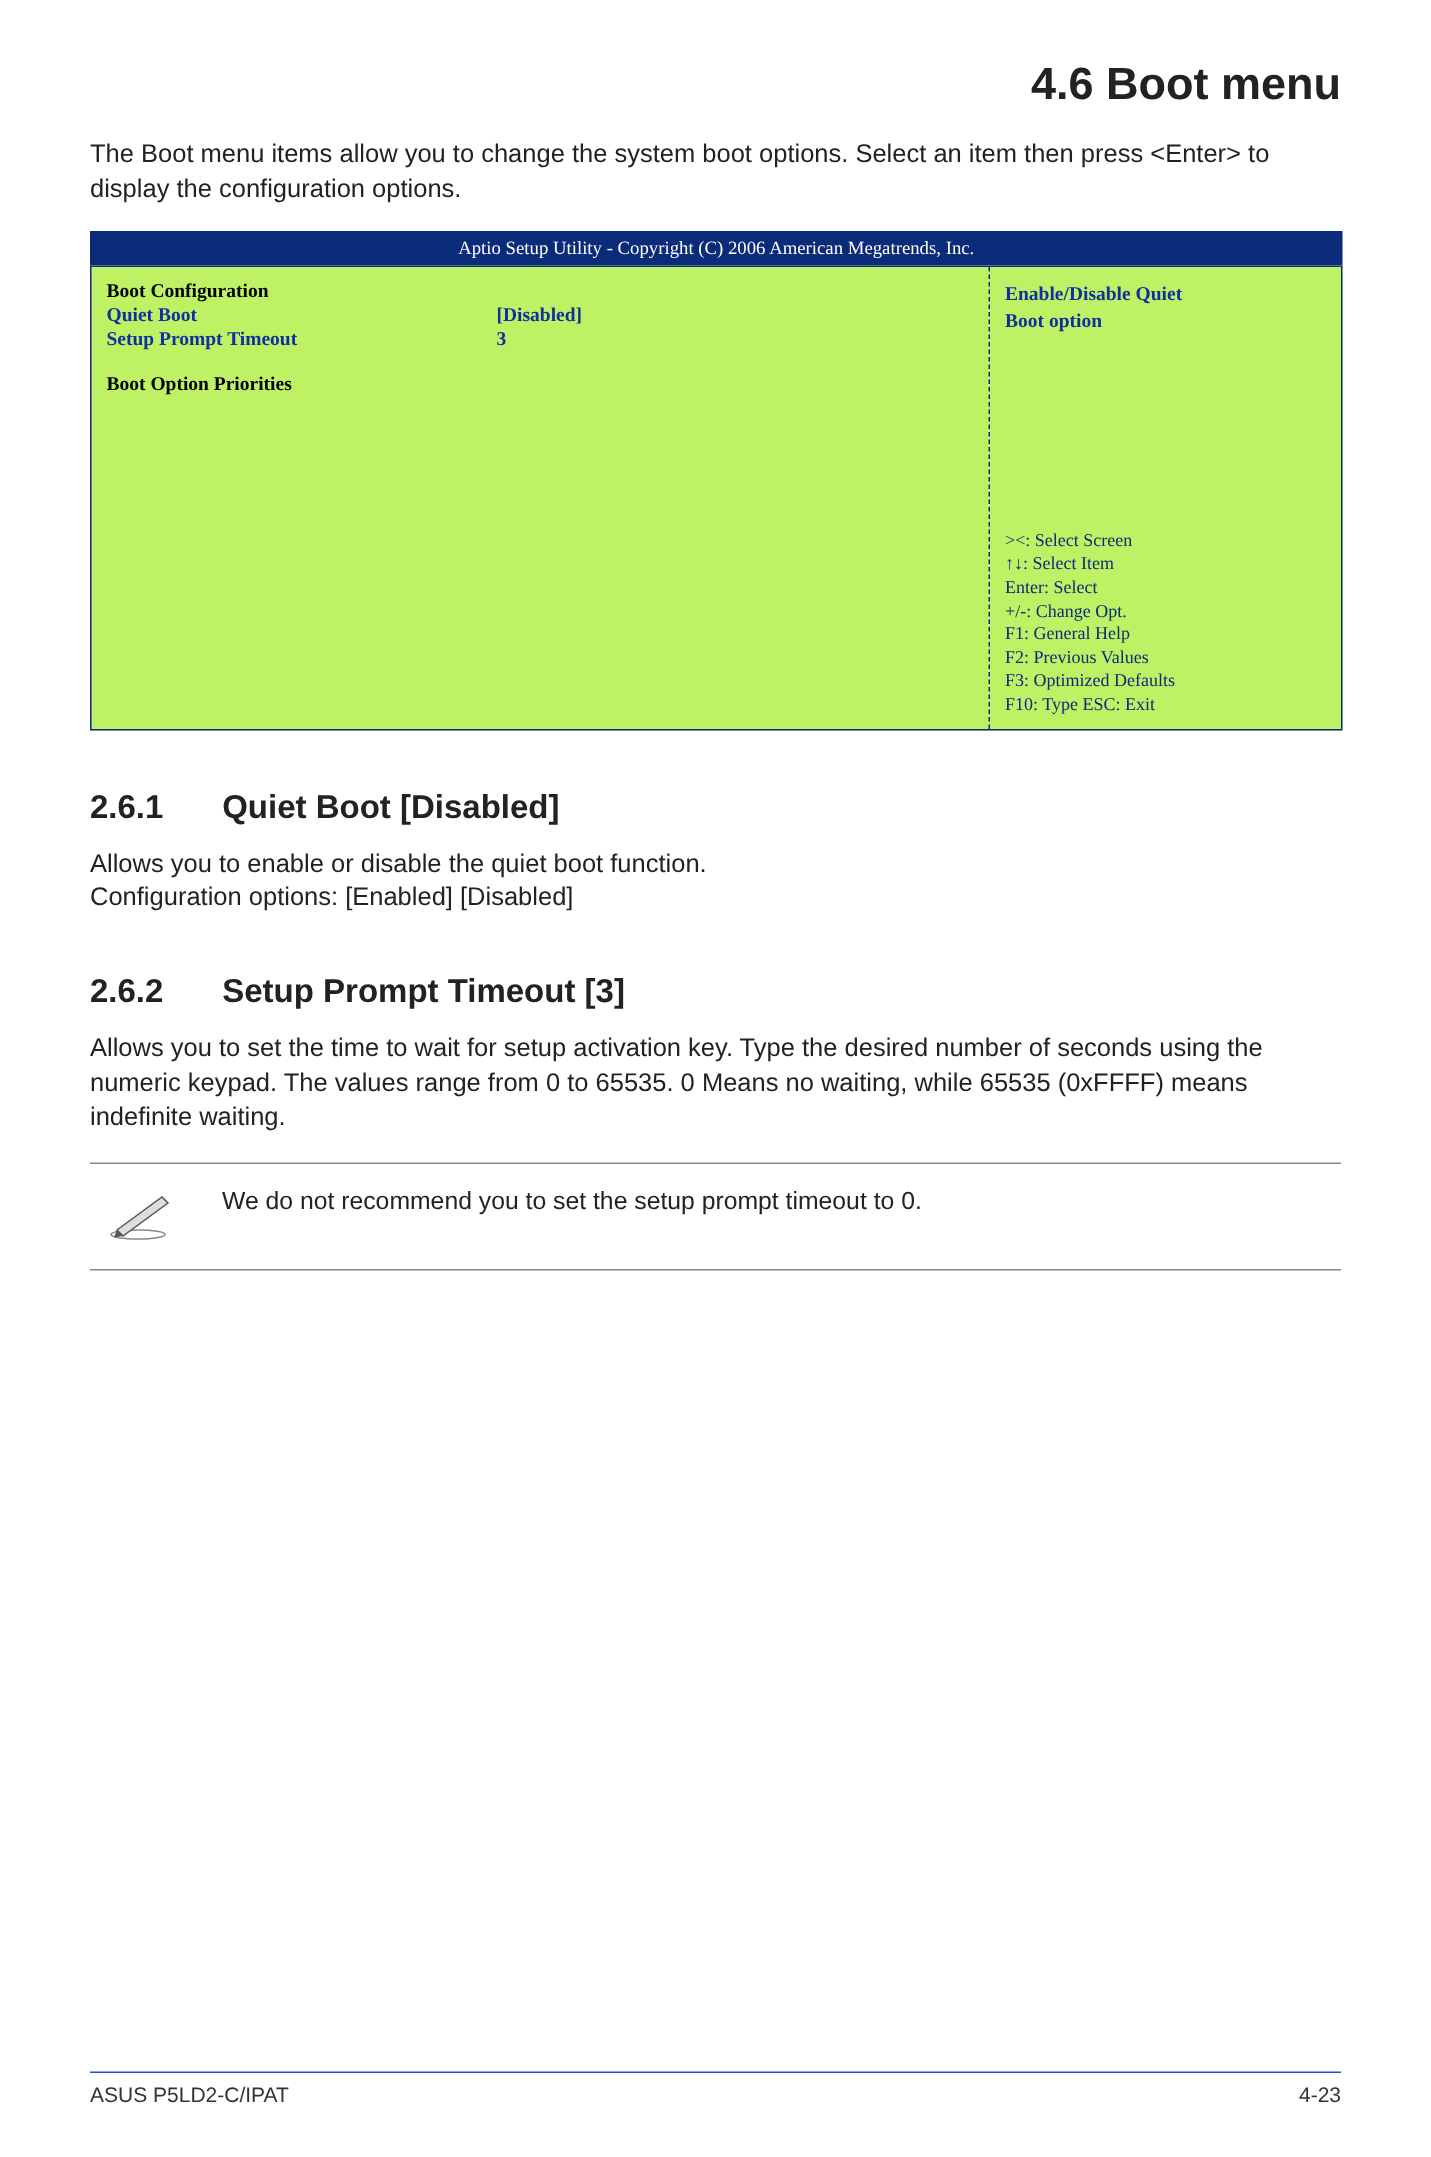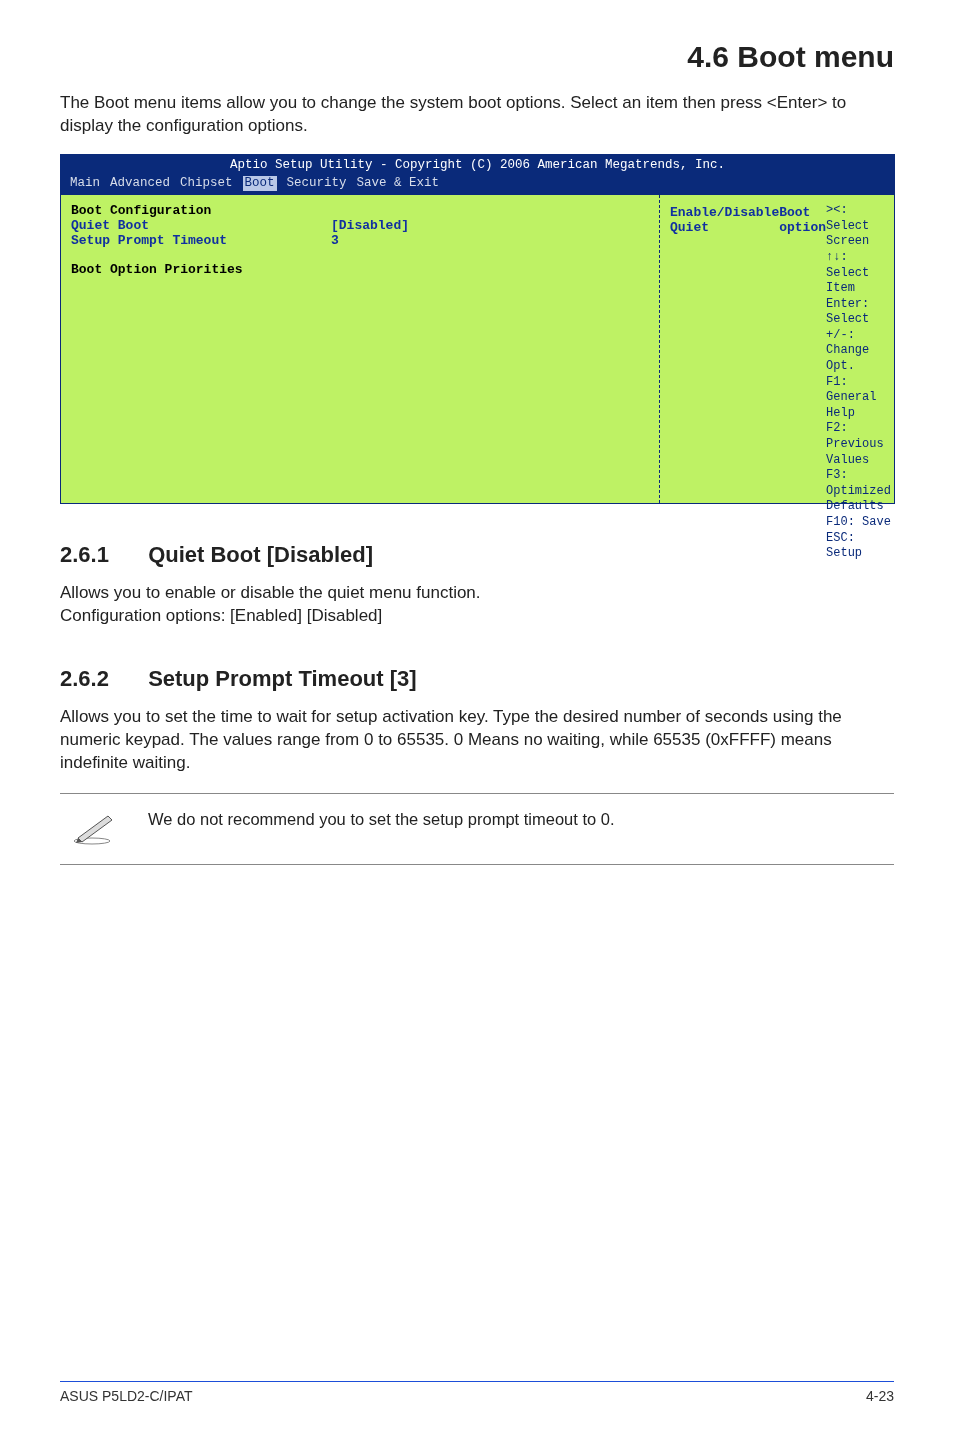--- a/index.html
+++ b/index.html
@@ -19,21 +19,21 @@
   }
   h1.section .num { display: inline-block; width: 85px; }
   p.body {
     font-size: 17px;
     line-height: 1.35;
     margin-bottom: 16px;
   }
   .bios-box {
     width: 835px;
     margin-top: 14px;
-    font-family: Liberation Mono, monospace;
+    font-family: Liberation Serif, serif;
     font-size: 13px;
   }
   .bios-header {
     background: #0a2a7a;
     color: #fff;
     padding: 4px 10px 3px 10px;
     font-size: 12.5px;
     line-height: 1.25;
   }
   .bios-menu {
@@ -52,21 +52,21 @@
   .bios-left {
     flex: 1 1 auto;
     padding: 8px 10px;
     position: relative;
   }
   .bios-right {
     width: 235px;
     border-left: 1px dashed #0a2a7a;
     padding: 8px 10px;
     display: flex;
-    flex-direction: row;
+    flex-direction: column;
   }
   .bios-row { display: flex; }
   .bios-label { width: 260px; }
   .bios-val { }
   .bold { font-weight: bold; color: #000; }
   .blue { color: #1030a0; font-weight: bold; }
   .bios-hint { color: #1030a0; font-weight: bold; margin-top: 2px; }
   .spacer { flex: 1 1 auto; }
   .bios-keys { color: #0a2a7a; font-size: 12px; line-height: 1.3; }
   .bios-footer {
@@ -115,28 +115,20 @@
 <h1 class="section">
   <span class="num">4.6</span>
   <span>Boot menu</span>
 </h1>
 
 <p class="body">The Boot menu items allow you to change the system boot options. Select an item then press &lt;Enter&gt; to display the configuration options.</p>
 
 <div class="bios-box">
   <div class="bios-header">
     <div style="text-align:center">Aptio Setup Utility - Copyright (C) 2006 American Megatrends, Inc.</div>
-    <div class="bios-menu">
-      <span>Main</span>
-      <span>Advanced</span>
-      <span>Chipset</span>
-      <span class="sel">Boot</span>
-      <span>Security</span>
-      <span>Save &amp; Exit</span>
-    </div>
   </div>
   <div class="bios-body">
     <div class="bios-left">
       <div class="bold">Boot Configuration</div>
       <div class="bios-row">
         <div class="bios-label blue">Quiet Boot</div>
         <div class="bios-val blue">[Disabled]</div>
       </div>
       <div class="bios-row">
         <div class="bios-label blue">Setup Prompt Timeout</div>
@@ -150,31 +142,31 @@
       <div class="bios-hint">Boot option</div>
       <div class="spacer"></div>
       <div class="bios-keys">
         <div>&gt;&lt;: Select Screen</div>
         <div>↑↓: Select Item</div>
         <div>Enter: Select</div>
         <div>+/-: Change Opt.</div>
         <div>F1: General Help</div>
         <div>F2: Previous Values</div>
         <div>F3: Optimized Defaults</div>
-        <div>F10: Save  ESC: Setup</div>
+        <div>F10: Type  ESC: Exit</div>
       </div>
     </div>
   </div>
 </div>
 
 <h2 class="sub">
   <span class="snum">2.6.1</span>
   <span>Quiet Boot [Disabled]</span>
 </h2>
-<p class="body" style="white-space:pre-line">Allows you to enable or disable the quiet menu function.
+<p class="body" style="white-space:pre-line">Allows you to enable or disable the quiet boot function.
 Configuration options: [Enabled] [Disabled]</p>
 
 <h2 class="sub">
   <span class="snum">2.6.2</span>
   <span>Setup Prompt Timeout [3]</span>
 </h2>
 <p class="body">Allows you to set the time to wait for setup activation key. Type the desired number of seconds using the numeric keypad. The values range from 0 to 65535. 0 Means no waiting, while 65535 (0xFFFF) means indefinite waiting.</p>
 
 <div class="note-block">
   <svg class="pen" viewBox="0 0 50 36">

